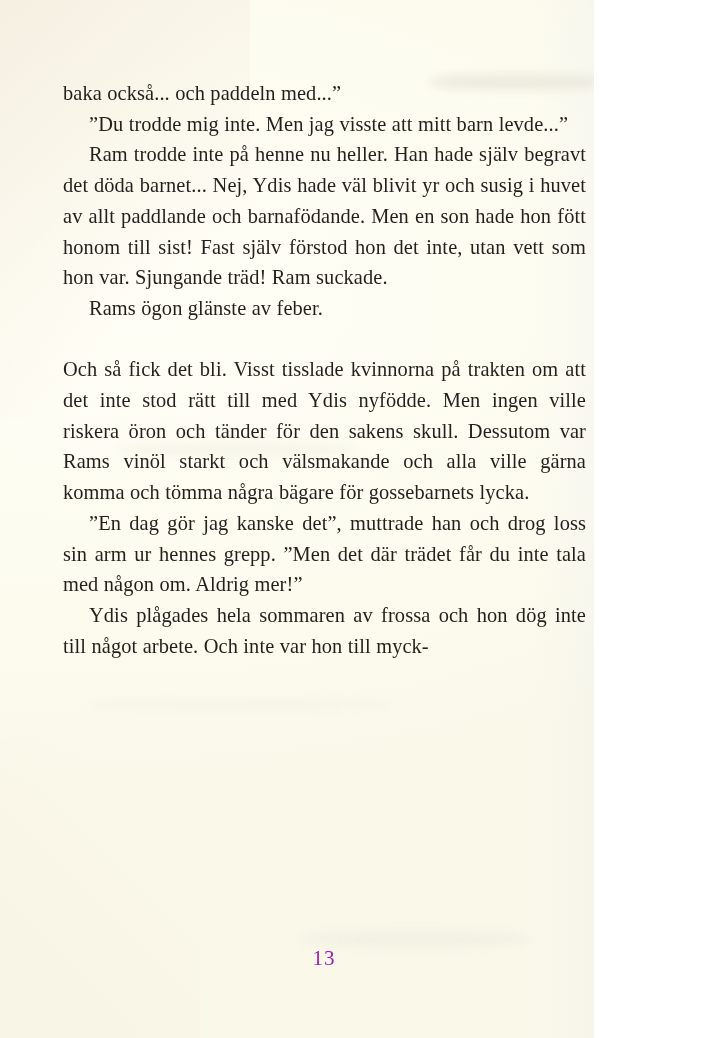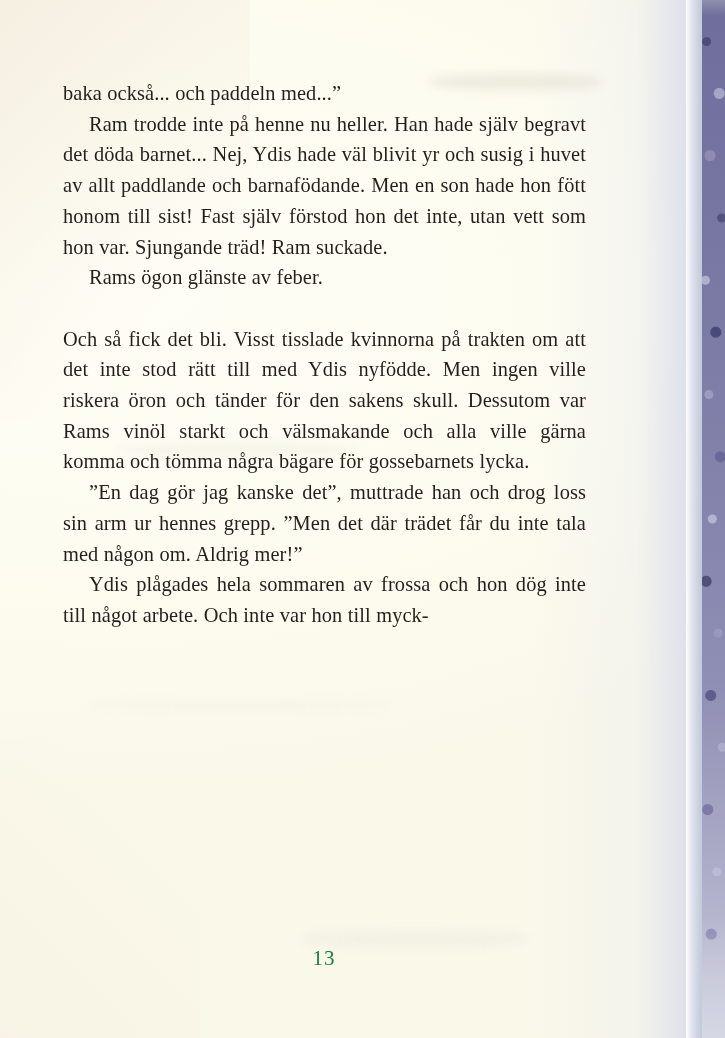--- a/index.html
+++ b/index.html
@@ -4,21 +4,21 @@
 <title>Scanned Book Page</title>
 <style>
   html, body {
     margin: 0;
     padding: 0;
     background: #ffffff;
   }
 
   #page-root {
     position: relative;
-    width: 725px;
+    width: 594px;
     height: 1038px;
     overflow: hidden;
     background: #fdfcf1;
     font-family: "Liberation Serif", "DejaVu Serif", serif;
   }
 
   
   .paper {
     position: absolute;
     left: 0;
@@ -142,21 +142,21 @@
   p.gap-before { margin-top: 30.7px; }
 
   .pagenum {
     position: absolute;
     left: 0;
     top: 946px;
     width: 648px;
     text-align: center;
     font-size: 21px;
     line-height: 24px;
-    color: #15803d;
+    color: #a21caf;
     letter-spacing: 1px;
   }
 
   
   .scan-soft { filter: blur(.22px); }
 </style>
 </head>
 <body>
 
 <div id="page-root">
@@ -167,20 +167,21 @@
     <div class="paper-cool-r"></div>
 
     <div class="smudge" style="left:430px;top:74px;width:170px;height:16px;"></div>
     <div class="smudge" style="left:118px;top:444px;width:240px;height:12px;opacity:.5;"></div>
     <div class="smudge" style="left:300px;top:930px;width:230px;height:18px;opacity:.45;"></div>
     <div class="smudge" style="left:90px;top:700px;width:300px;height:10px;opacity:.35;"></div>
   </div>
 
   <div class="textblock scan-soft">
     <p class="bodytext noindent">baka också... och paddeln med...”</p>
+    <p class="bodytext indent">”Du trodde mig inte. Men jag visste att mitt barn levde...”</p>
     <p class="bodytext indent">Ram trodde inte på henne nu heller. Han hade själv begravt det döda barnet... Nej, Ydis hade väl blivit yr och susig i huvet av allt paddlande och barnafödande. Men en son hade hon fött honom till sist! Fast själv förstod hon det inte, utan vett som hon var. Sjungande träd! Ram suckade.</p>
     <p class="bodytext indent">Rams ögon glänste av feber.</p>
     <p class="bodytext noindent gap-before">Och så fick det bli. Visst tisslade kvinnorna på trakten om att det inte stod rätt till med Ydis nyfödde. Men ingen ville riskera öron och tänder för den sakens skull. Dessutom var Rams vinöl starkt och välsmakande och alla ville gärna komma och tömma några bägare för gossebarnets lycka.</p>
     <p class="bodytext indent">”En dag gör jag kanske det”, muttrade han och drog loss sin arm ur hennes grepp. ”Men det där trädet får du inte tala med någon om. Aldrig mer!”</p>
     <p class="bodytext indent">Ydis plågades hela sommaren av frossa och hon dög inte till något arbete. Och inte var hon till myck-</p>
   </div>
 
   <div class="pagenum scan-soft">13</div>
 
   <div class="edge-shadow"></div>

